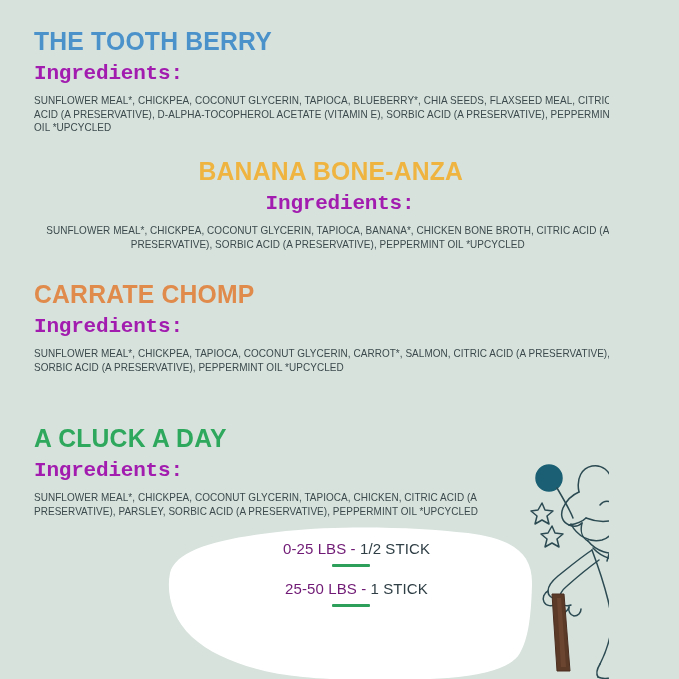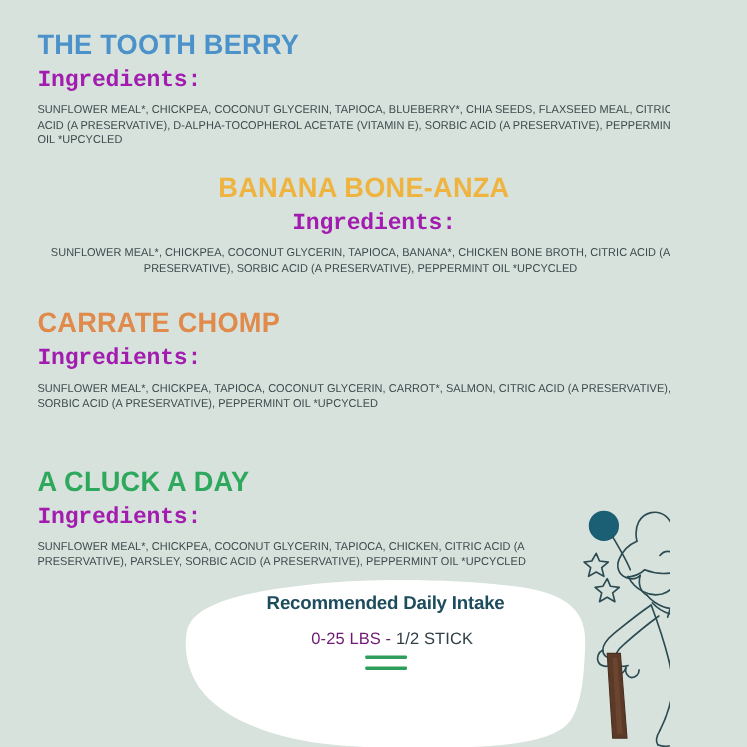--- a/index.html
+++ b/index.html
@@ -160,27 +160,29 @@
                C 175,-2 250,0 300,6
                C 345,12 365,26 364,58
                C 363,92 360,112 352,126
                C 344,140 320,148 280,151
                C 235,154 175,154 135,150
                C 90,146 48,132 24,110
                C 4,92 -2,66 2,46
                C 8,22 52,11 118,4 Z" fill="#ffffff"></path>
     </svg>
     <div id="intake-content">
-      <div id="intake-title" style="color: rgb(29, 76, 92);">Recommended Daily Intake</div>
 
       <div class="intake-row row1">
         <span class="wt">0-25 LBS - </span><span class="amt">1/2 STICK</span>
       </div>
       <div class="rule" style="background: rgb(46, 158, 91);"></div>
 
+      <div class="intake-row row2">
+        <span class="wt">25-50 LBS - </span><span class="amt">1 STICK</span>
+      </div>
       <div class="rule" style="background: rgb(46, 158, 91);"></div>
 
     </div>
   </div>
 
   <div id="dog-illustration">
     <svg width="155" height="231" viewBox="0 0 155 231">
       <g fill="none" stroke="#2b4a52" stroke-width="1.5" stroke-linecap="round" stroke-linejoin="round">
 
         <path d="M55,44 C 52,30 58,20 68,18 C 78,16 86,23 88,33"></path>

